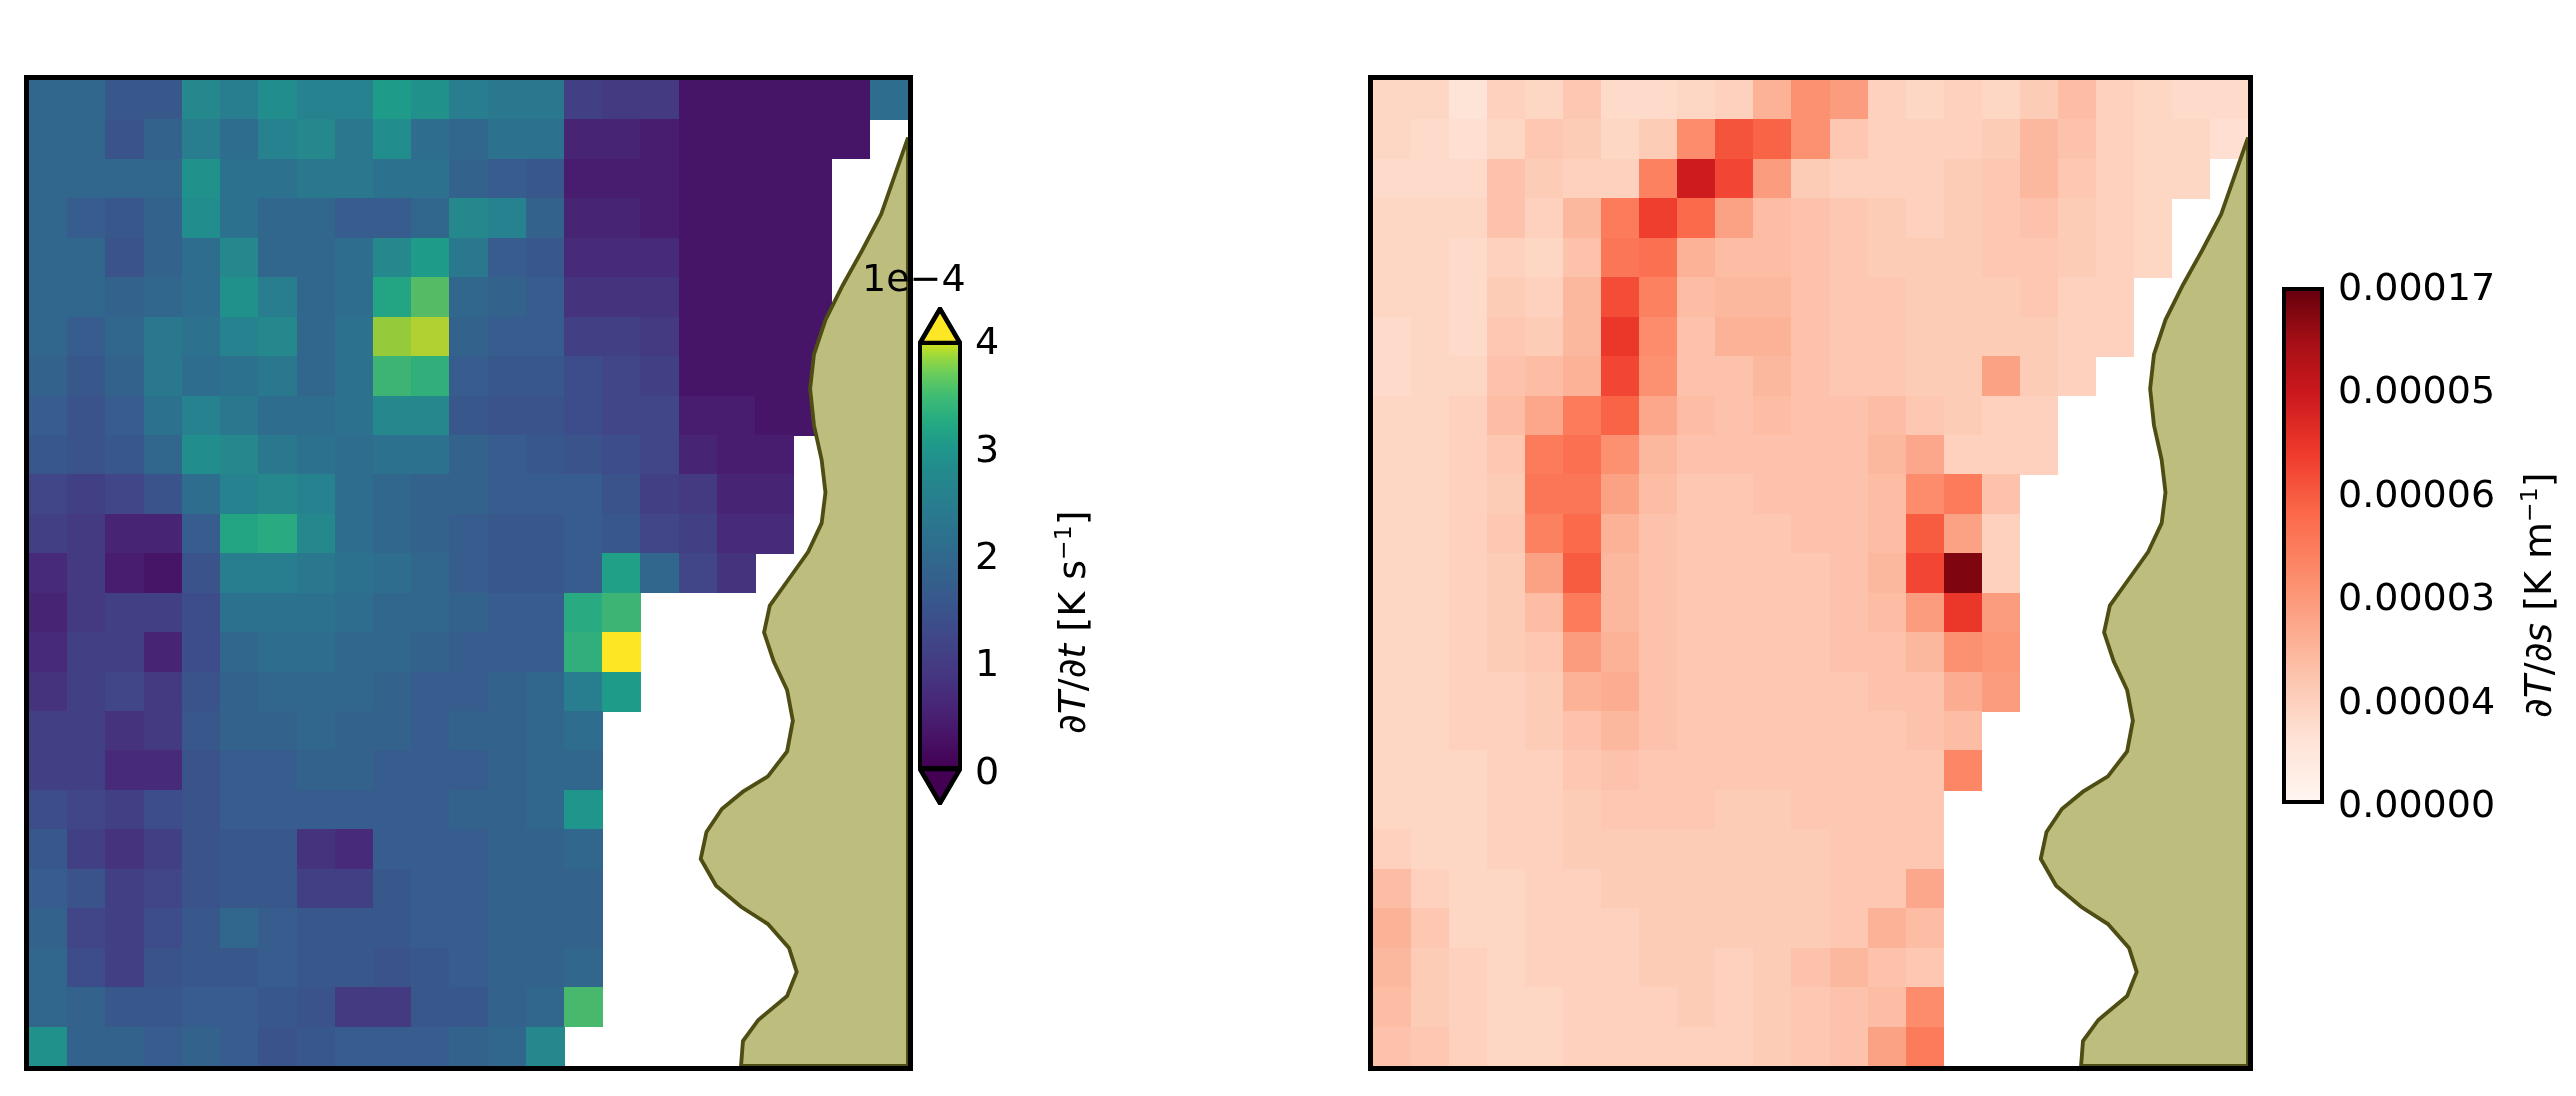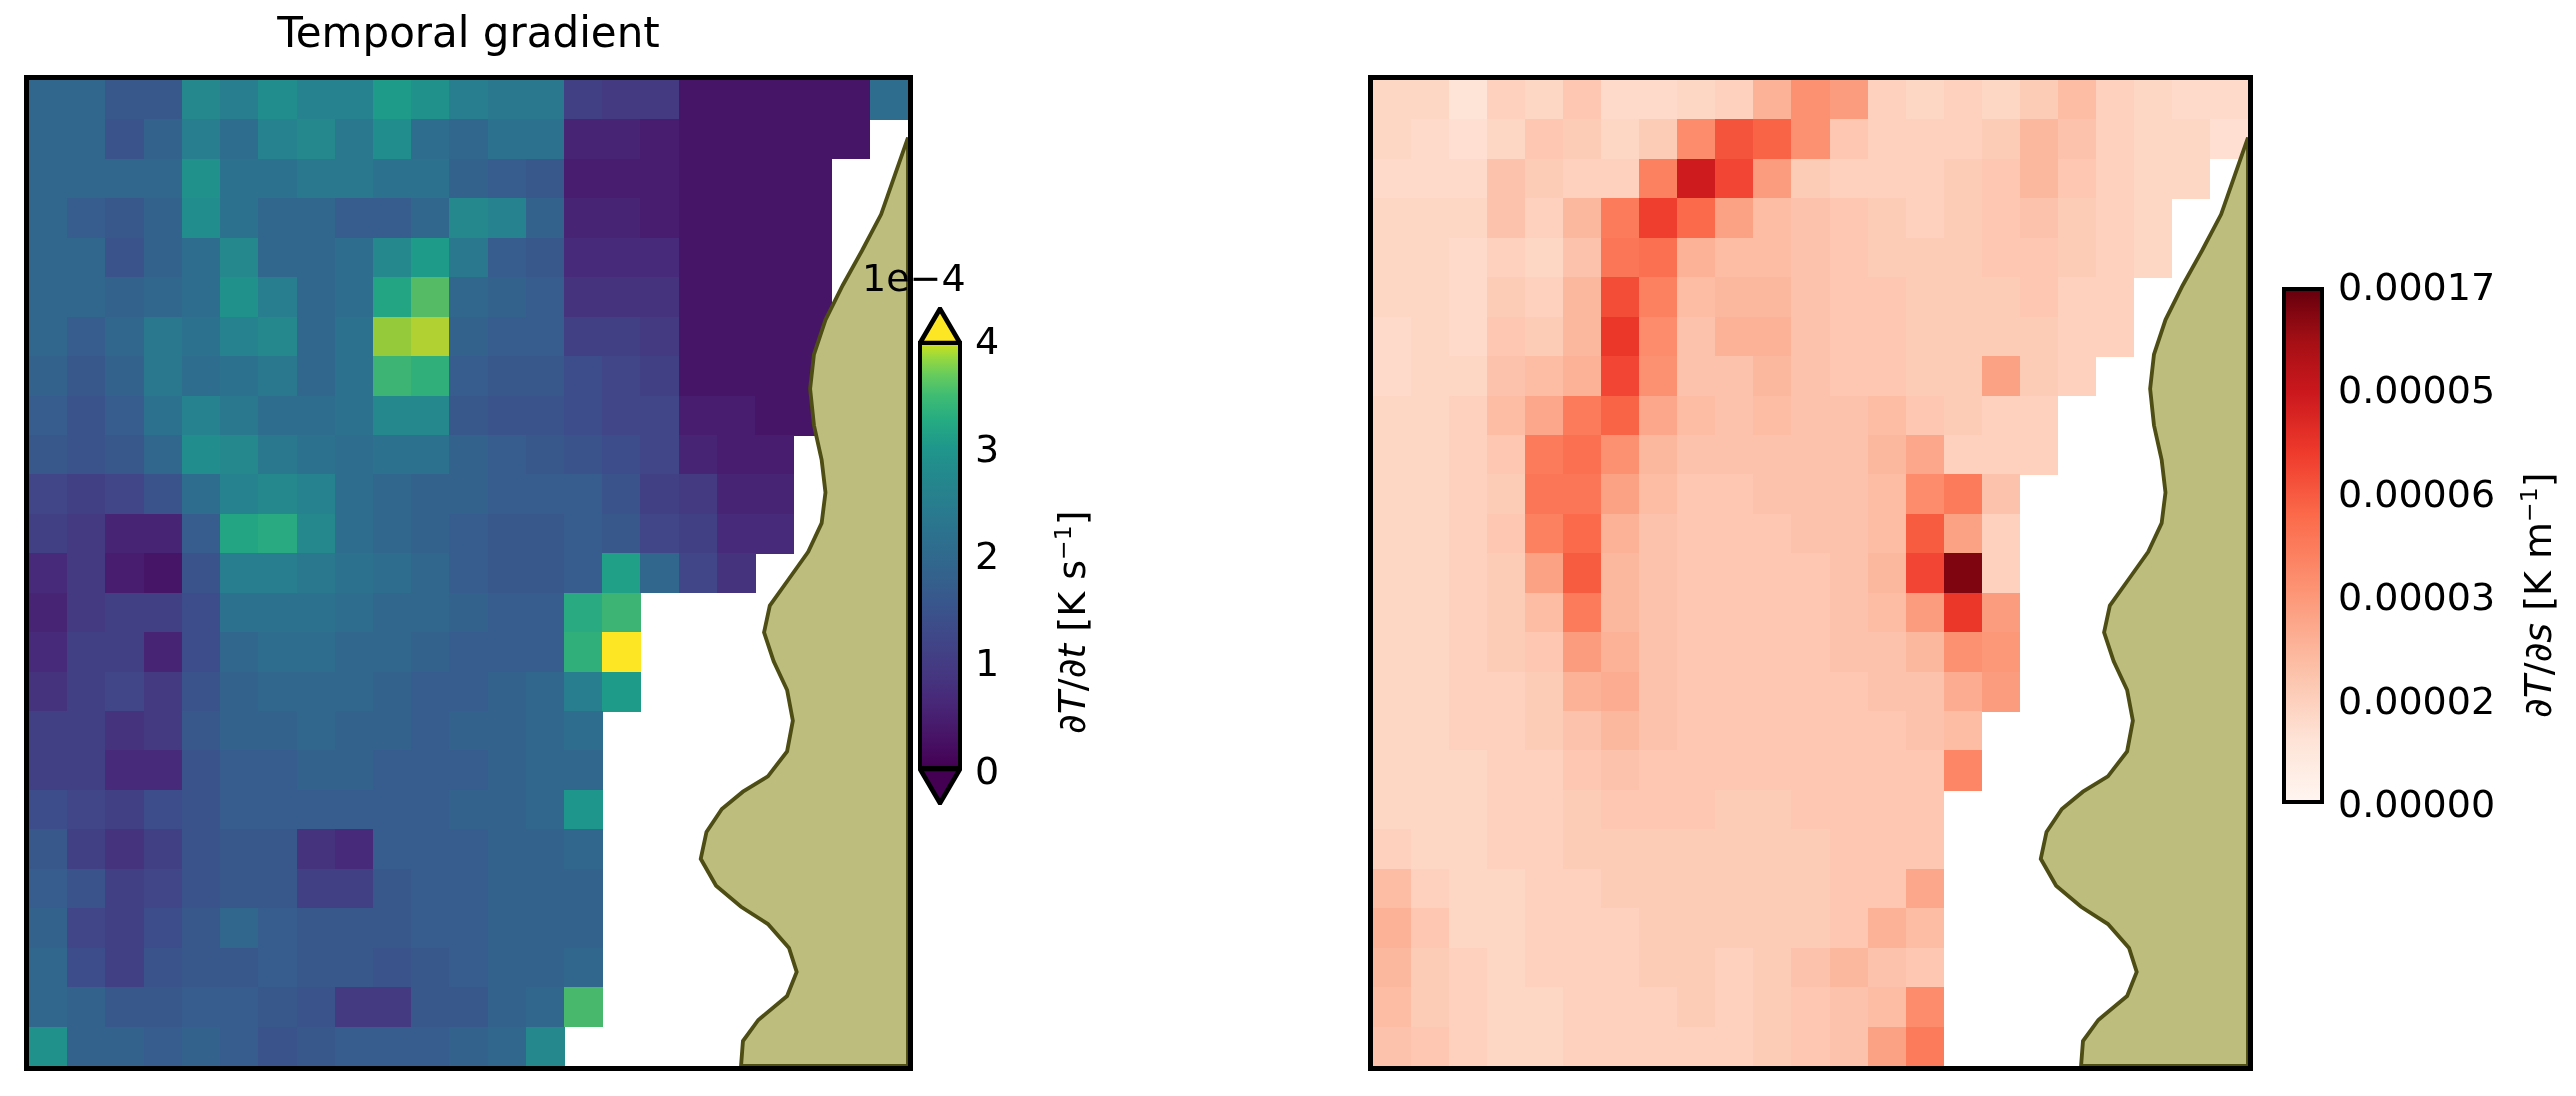--- a/index.html
+++ b/index.html
@@ -82,21 +82,20 @@
     transform:rotate(-90deg);
   }
   .cbar-axis-label i{font-style:italic;}
   .cbar-axis-label sup{font-size:0.62em;vertical-align:super;}
 </style>
 </head>
 <body>
 
 <div class="figure">
 
-  <div class="panel-title" id="title-left">Temporal gradient</div>
 
   <div class="axes" id="axes-left">
     <div class="grid-layer" id="grid-left">
         <div class="cell" style="left:0.0000%;top:0.0000%;width:4.4078%;height:4.0600%;background:rgb(49,103,141);"></div>
         <div class="cell" style="left:4.3478%;top:0.0000%;width:4.4078%;height:4.0600%;background:rgb(49,103,141);"></div>
         <div class="cell" style="left:8.6957%;top:0.0000%;width:4.4078%;height:4.0600%;background:rgb(56,88,140);"></div>
         <div class="cell" style="left:13.0435%;top:0.0000%;width:4.4078%;height:4.0600%;background:rgb(56,88,140);"></div>
         <div class="cell" style="left:17.3913%;top:0.0000%;width:4.4078%;height:4.0600%;background:rgb(36,136,141);"></div>
         <div class="cell" style="left:21.7391%;top:0.0000%;width:4.4078%;height:4.0600%;background:rgb(40,125,142);"></div>
         <div class="cell" style="left:26.0870%;top:0.0000%;width:4.4078%;height:4.0600%;background:rgb(34,141,141);"></div>
@@ -1053,21 +1052,21 @@
   <div class="cbar-wrap" id="cbar-right-wrap">
     <div class="cbar-solid" id="cbar-right-body" style="top:0;height:517px;
          background:linear-gradient(to top,
             #fff5f0 0%, #fee3d6 12%, #fcbda4 27%, #fc9272 42%, #fb6a4a 56%,
             #ef3b2c 68%, #cb181d 80%, #a50f15 90%, #67000d 100%);"></div>
 
     <div class="tick-label" style="left:56px;top:0px;">0.00017</div>
     <div class="tick-label" style="left:56px;top:103px;">0.00005</div>
     <div class="tick-label" style="left:56px;top:207px;">0.00006</div>
     <div class="tick-label" style="left:56px;top:310px;">0.00003</div>
-    <div class="tick-label" style="left:56px;top:414px;">0.00002</div>
+    <div class="tick-label" style="left:56px;top:414px;">0.00004</div>
     <div class="tick-label" style="left:56px;top:517px;">0.00000</div>
 
     <div class="cbar-axis-label" style="left:236px;top:431px;">
       <i>∂T</i>/<i>∂s</i> [K m<sup>−1</sup>]
     </div>
   </div>
 
 </div>
 
 

